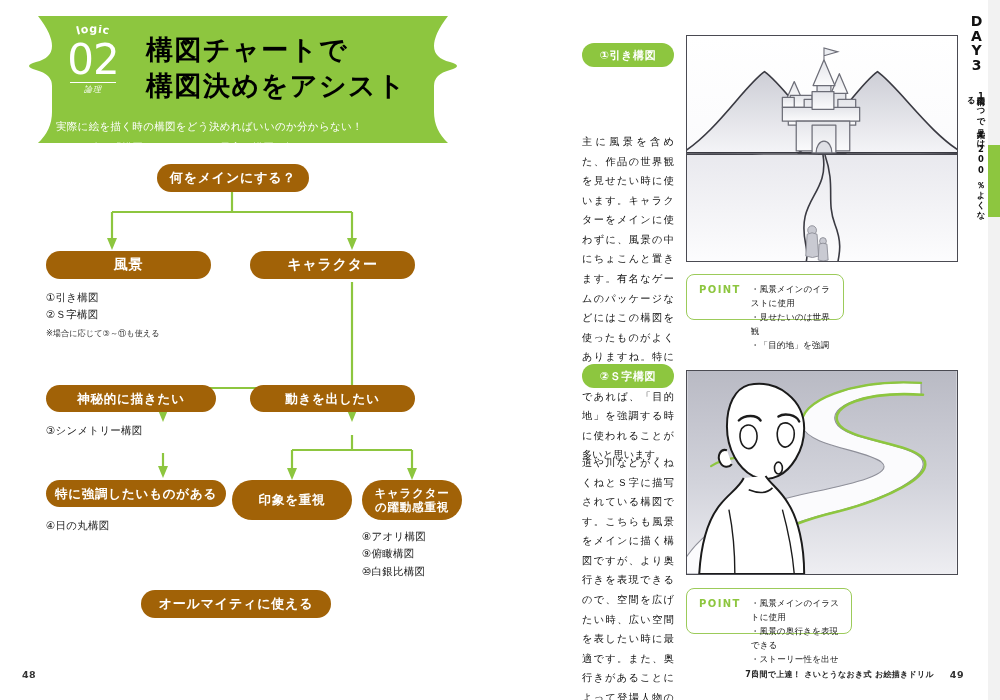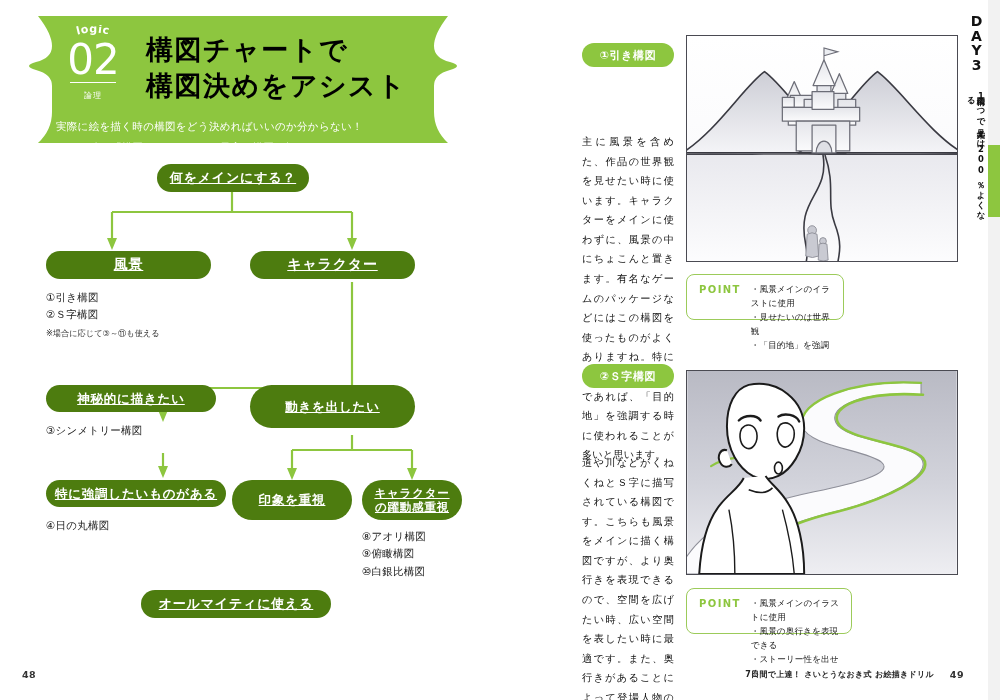--- a/index.html
+++ b/index.html
@@ -15,30 +15,30 @@
   #left-page { position: absolute; left: 0; top: 0; width: 500px; height: 700px; }
 
   
   .hdr-wrap { position: absolute; left: 22px; top: 12px; width: 442px; height: 135px; }
   .hdr-bg { position: absolute; inset: 0; }
   .hdr-inner { position: absolute; inset: 0; padding: 12px 26px 10px 34px; }
   .hdr-row { display: flex; align-items: flex-start; gap: 16px; }
   .badge { width: 74px; flex: 0 0 74px; text-align: center; color: #fff; padding-top: 2px; }
   .badge-logic { font-size: 12.5px; font-weight: bold; letter-spacing: .5px; height: 15px; position: relative; }
   .badge-num { font-size: 42px; font-weight: normal; line-height: .92; letter-spacing: -1px; font-family: "DejaVu Sans", sans-serif; }
-  .badge-sub { font-size: 8px; border-top: 1.4px solid #fff; margin: 2px 14px 0; padding-top: 7px; letter-spacing: 1px; }
+  .badge-sub { font-size: 8px; border-top: 1.4px solid #fff; margin: 2px 14px 0; padding-top: 1px; letter-spacing: 1px; font-style: italic; }
   .hdr-title { color: #000000; font-weight: bold; font-size: 27px; line-height: 1.32; letter-spacing: 1.5px; padding-top: 8px; }
   .hdr-desc { color: #fff; font-size: 10.5px; line-height: 1.75; margin-top: 14px; letter-spacing: .3px; }
 
   
   #flow { position: absolute; left: 0; top: 150px; width: 500px; height: 500px; }
   .pill {
-    position: absolute; background: #4d7c0f; color: #fff; border-radius: 999px;
+    position: absolute; background: #a16207; color: #fff; border-radius: 999px;
     font-weight: bold; display: flex; align-items: center; justify-content: center;
-    text-align: right; letter-spacing: .8px; line-height: 1.22; text-decoration: underline;
+    text-align: right; letter-spacing: .8px; line-height: 1.22;
   }
   .note { position: absolute; color: #1a1a1a; font-size: 10.5px; line-height: 1.65; letter-spacing: .2px; white-space: pre-line; }
   .note-small { font-size: 8.2px; color: #333; letter-spacing: 0; }
   #flow svg { position: absolute; left: 0; top: 0; width: 500px; height: 500px; }
 
   
   #right-page { position: absolute; left: 500px; top: 0; width: 500px; height: 700px; }
 
   .sec-tag {
     position: absolute; background: #8DC63F; color: #fff; border-radius: 999px;
@@ -159,21 +159,21 @@
       <div class="pill" style="left:46px; top:101px; width:165px; height:28px; font-size:14px;">風景</div>
 
       <div class="pill" style="left:250px; top:101px; width:165px; height:28px; font-size:14px;">キャラクター</div>
 
       <div class="note" style="left:46px; top:139px; width:200px;">①引き構図
 ②Ｓ字構図</div>
       <div class="note note-small" style="left:46px; top:177px; width:230px;">※場合に応じて③～⑪も使える</div>
 
       <div class="pill" style="left:46px; top:235px; width:170px; height:27px; font-size:12.5px;">神秘的に描きたい</div>
 
-      <div class="pill" style="left:250px; top:235px; width:165px; height:43px; font-size:12.5px;">動きを出したい</div>
+      <div class="pill" style="left:250px; top:235px; width:165px; height:27px; font-size:12.5px;">動きを出したい</div>
 
       <div class="note" style="left:46px; top:272px; width:200px;">③シンメトリー構図</div>
 
       <div class="pill" style="left:46px; top:330px; width:180px; height:27px; font-size:12.5px;">特に強調したいものがある</div>
 
       <div class="note" style="left:46px; top:367px; width:200px;">④日の丸構図</div>
 
       <div class="pill" style="left:232px; top:330px; width:120px; height:40px; font-size:12.5px;">印象を重視</div>
 
       <div class="pill" style="left:362px; top:330px; width:100px; height:40px; font-size:11.5px; flex-direction:column;">

